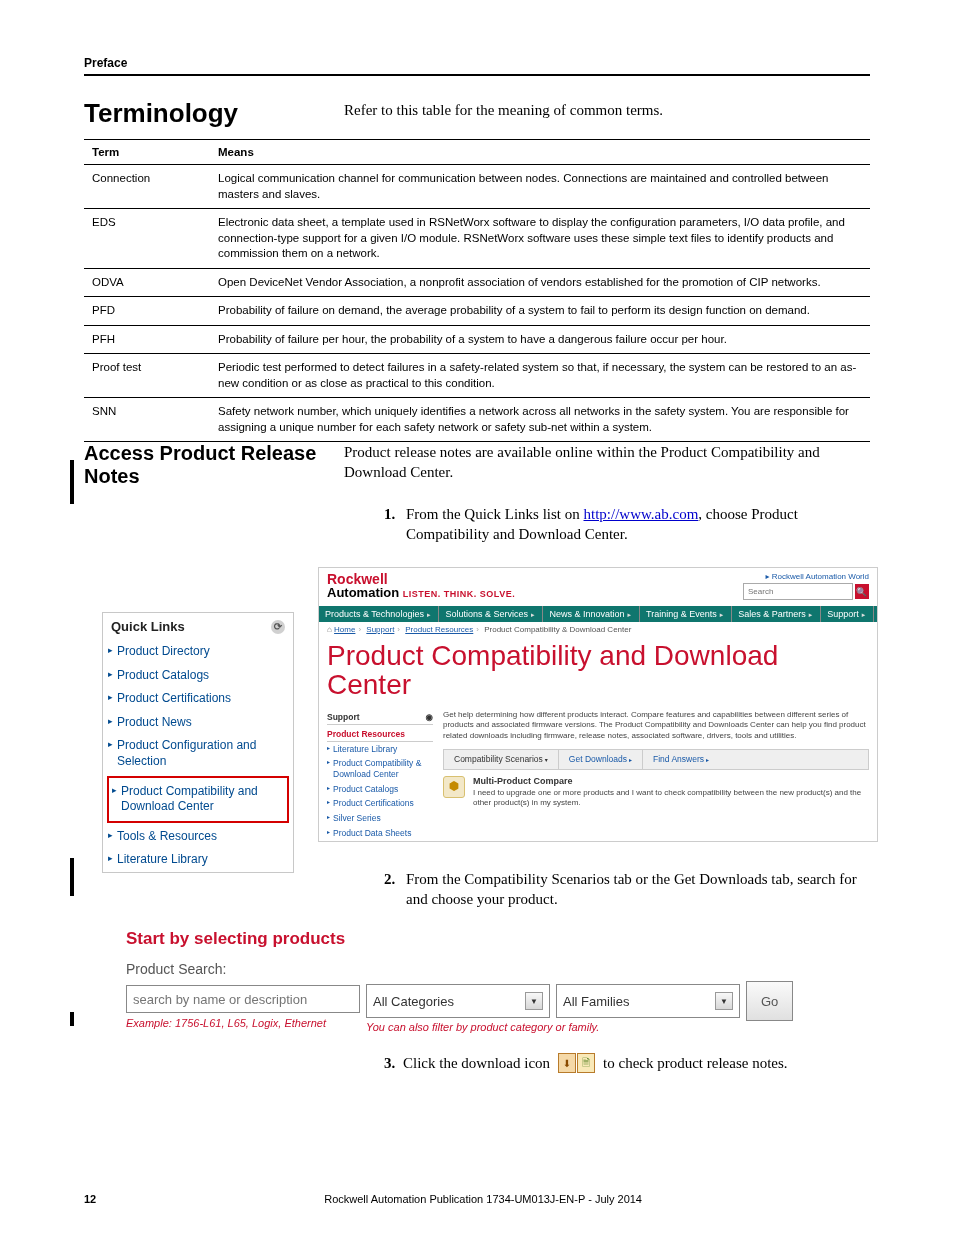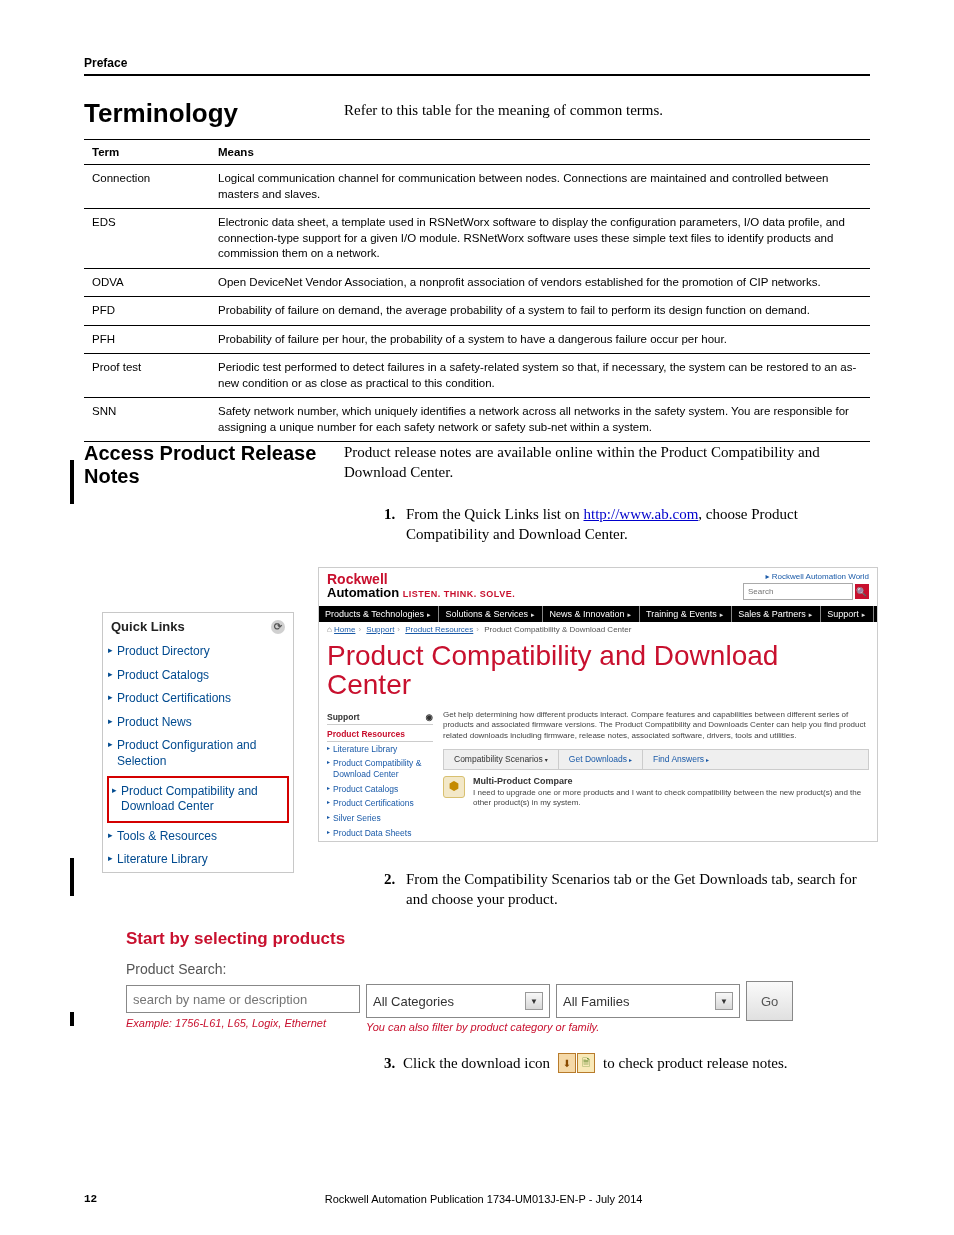--- a/index.html
+++ b/index.html
@@ -174,21 +174,21 @@
   }
   .rw-search input {
     border: 1px solid #aaa; font-size: 8px; padding: 1px 4px; width: 100px; height: 13px;
   }
   .rw-search-btn {
     width: 14px; height: 15px; background: #c8102e; color: #fff;
     display: inline-flex; align-items: center; justify-content: center;
     font-size: 9px;
   }
   .rw-nav {
-    background: #000000;
+    background: #0f766e;
     color: #fff;
     display: flex;
     font-size: 9px;
     margin-top: 6px;
   }
   .rw-nav .nitem {
     padding: 3px 8px 3px 6px;
     border-right: 1px solid #888;
     position: relative;
     white-space: nowrap;
@@ -370,21 +370,21 @@
 
   .footer {
     position: absolute;
     bottom: 30px;
     left: 84px;
     right: 84px;
     display: flex;
     font-family: Arial, Helvetica, sans-serif;
     font-size: 11px;
   }
-  .footer .pg { font-weight: bold; font-family: Liberation Mono, monospace; }
+  .footer .pg { font-weight: bold; }
   .footer .pub { flex: 1; text-align: center; }
   .page { min-height: 1235px; }
 </style>
 </head>
 <body>
 
 <div class="page">
   <div class="preface">Preface</div>
   <hr class="top-rule">
 

